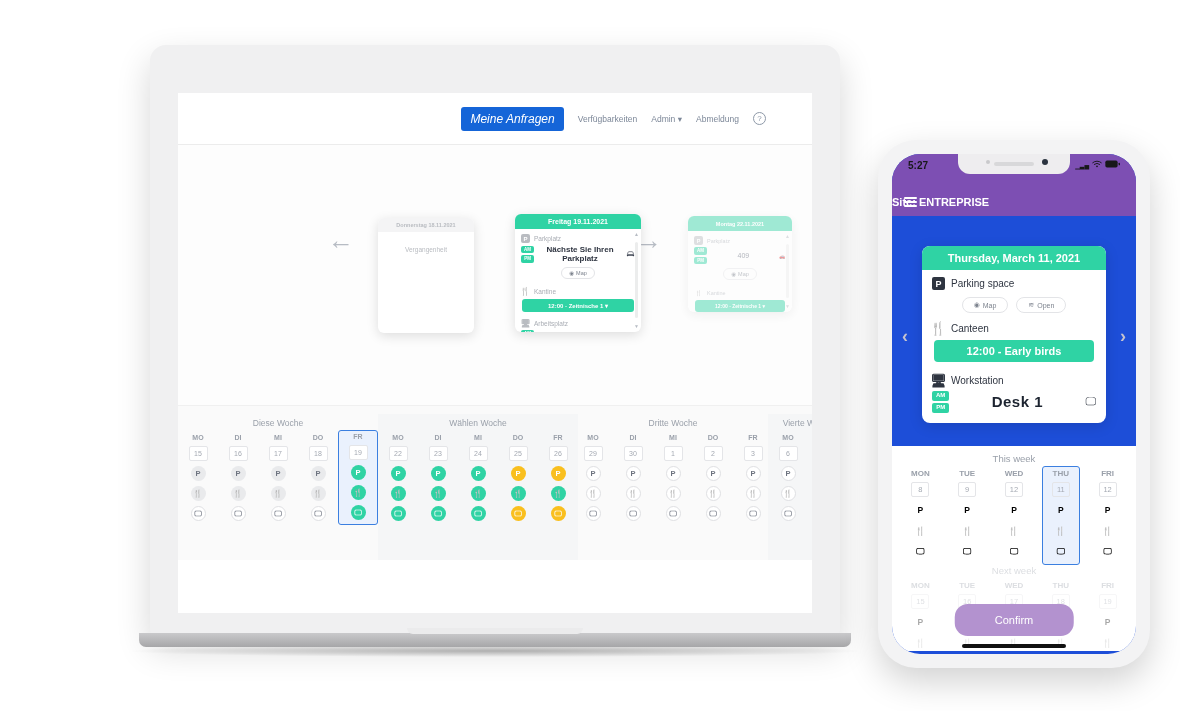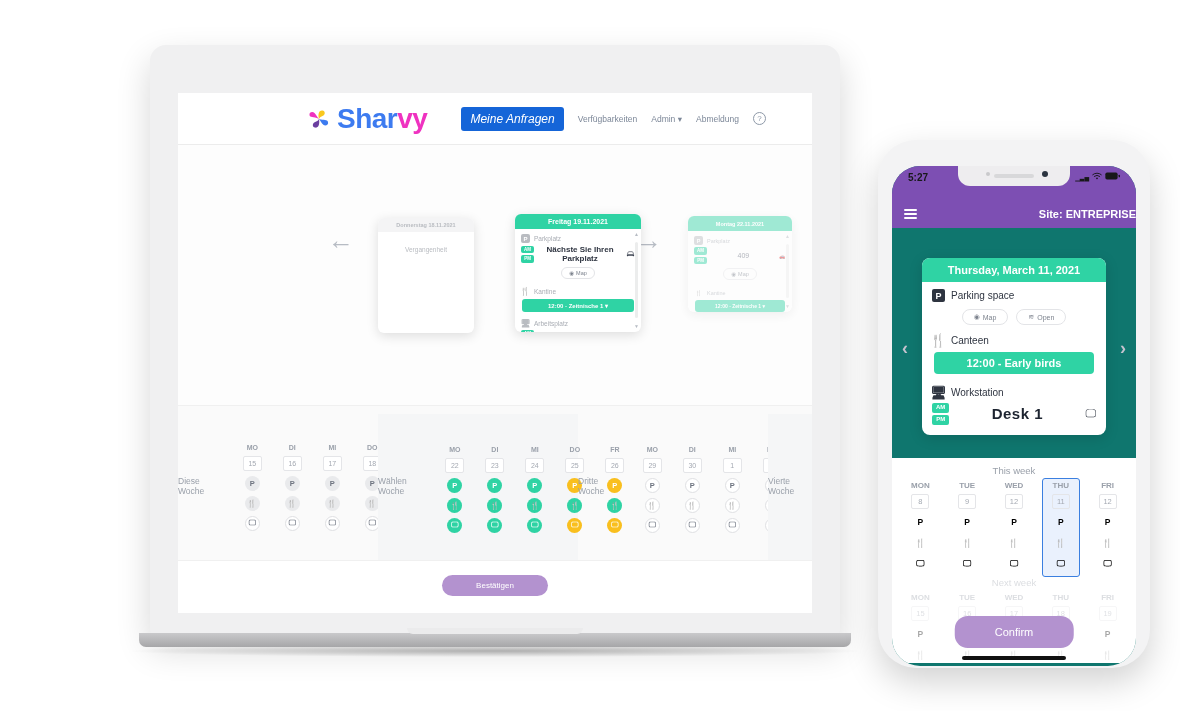--- a/index.html
+++ b/index.html
@@ -116,21 +116,21 @@
     position:absolute; right:2px; top:17px; bottom:3px; width:5px;
     display:flex; flex-direction:column; align-items:center; justify-content:space-between;
   }
   .sb-track { width:3px; flex:1; background:#eceded; margin:5px 0; border-radius:2px; }
   .sb-arr { color:#b7bcc4; font-size:5px; }
 
   
   .weeks { height:155px; background:#fafafa; border-top:1px solid #f0f0f0; display:flex; padding:8px 0 0; position:relative; }
   .week {
     position:relative; padding-top:4px;
-    display:flex; flex-direction:row; align-items:center;gap:28px;
+    display:flex; flex-direction:column; align-items:center;
   }
   .week.w1 { width:200px; } .week.w2 { width:200px; }
   .week.w3 { width:190px; } .week.w4 { width:120px; }
   .week.alt { background:#f5f6f7; }
   .wk-title { font-size:8.5px; color:#9aa0aa; margin-bottom:6px; }
   .wk-days { display:flex; }
   .day { width:40px; display:flex; flex-direction:column; align-items:center; gap:5px; }
   .day.sel { background:#eaf1fd; border:1.3px solid #3b7fe0; border-radius:3px; padding:2px 0 4px; margin-top:-4px; }
   .dname { font-size:7px; color:#9aa0aa; font-weight:bold; }
   .dnum {
@@ -154,40 +154,40 @@
   }
 
   
   #phone { position:absolute; left:878px; top:140px; width:272px; height:528px; }
   .ph-body {
     position:absolute; inset:0; background:#f3f3f4; border-radius:38px;
     box-shadow:0 14px 34px rgba(0,0,0,.18);
   }
   .ph-screen {
     position:absolute; left:14px; top:14px; width:244px; height:500px;
-    background:#0f766e; border-radius:28px; overflow:hidden;margin-top:12px;
+    background:#1d4ed8; border-radius:28px; overflow:hidden;
   }
   .ph-status {
     height:34px; background:#7d4fb3; display:flex; align-items:flex-start;
     justify-content:space-between; padding:6px 16px 0; position:relative;
   }
   .ph-time { color:#18181a; font-size:10px; font-weight:bold; }
   .ph-right { display:flex; align-items:center; gap:3px; color:#18181a; font-size:9px; }
   .ph-notch {
     position:absolute; left:50%; transform:translateX(-50%); top:-2px;
     width:112px; height:22px; background:#eeedef; border-radius:0 0 12px 12px;
   }
   .ph-notch:before { content:""; position:absolute; left:28px; top:8px; width:4px; height:4px; background:#c9c9cc; border-radius:50%; }
   .ph-notch:after  { content:""; position:absolute; right:22px; top:7px; width:6px; height:6px; background:#2b3440; border-radius:50%; }
   .ph-speaker { position:absolute; left:50%; transform:translateX(-50%); top:10px; width:40px; height:4px; background:#d8d8da; border-radius:3px; }
 
   .ph-nav { height:28px; background:#7d4fb3; display:flex; align-items:center; padding:0 12px; position:relative; }
   .burger { display:flex; flex-direction:column; gap:2px; }
   .burger i { display:block; width:13px; height:1.8px; background:#fff; border-radius:1px; }
-  .ph-title { position:absolute; left:0; right:0; text-align:right; color:#fff; font-size:11px; font-weight:bold; }
+  .ph-title { position:absolute; left:0; right:6px; text-align:left; color:#fff; font-size:11px; font-weight:bold; }
 
   .ph-main { position:relative; height:230px; }
   .ph-chev { position:absolute; top:110px; color:#c4c2ce; font-size:18px; font-weight:bold; }
   .ph-chev.l { left:10px; } .ph-chev.r { right:10px; }
 
   .ph-card {
     position:absolute; left:30px; top:30px; width:184px;
     background:#fff; border-radius:8px; box-shadow:0 3px 14px rgba(0,0,0,.13); overflow:hidden;
   }
   .ph-chead { background:#2fd3a4; color:#fff; text-align:center; font-size:11px; font-weight:bold; padding:6px 12px; }
@@ -247,32 +247,20 @@
 <div id="stage">
 
   <div id="laptop">
     <div class="laptop-body"></div>
     <div class="laptop-shadow"></div>
     <div class="laptop-base"></div>
 
     <div class="laptop-screen">
 
       <div class="appbar">
-        <div class="logo-wrap">
-          <span class="logo-mark">
-            <svg width="26" height="26" viewBox="0 0 26 26">
-              <path d="M13 13 C7 10 4 12 3.5 9 C3 6.2 6.5 5 8.5 7 C10.4 8.9 11 11 13 13Z" fill="#ef32c0"></path>
-              <path d="M13 13 C11.5 7 13.5 4 16.5 4.5 C19.3 5 19.5 8.5 17 9.8 C14.8 11 14 11 13 13Z" fill="#f9c81e"></path>
-              <path d="M13 13 C18 14.5 21 13 22 16 C22.9 18.8 19.4 20.4 17.3 18.7 C15.4 17.1 14.6 15.1 13 13Z" fill="#3d7bf0"></path>
-              <path d="M13 13 C14 19 12 22.2 9 21.6 C6.2 21 6.2 17.5 8.7 16.2 C10.9 15.1 12 15 13 13Z" fill="#6b3fa0"></path>
-              <path d="M13 13 C9 16.5 5.5 16.6 4.5 14 C3.6 11.6 6.6 9.8 9 10.8 C11 11.6 12 12 13 13Z" fill="#20c9e8" opacity=".0"></path>
-            </svg>
-          </span>
-          <span class="logo-text"><span class="a">Shar</span><span class="b">vy</span></span>
-        </div>
         <div class="nav">
           <span class="nav-btn">Meine Anfragen</span>
           <span class="nav-link">Verfügbarkeiten</span>
           <span class="nav-link">Admin ▾</span>
           <span class="nav-link">Abmeldung</span>
           <span class="help-icon">?</span>
         </div>
       </div>
 
       <div class="carousel">
@@ -496,23 +484,20 @@
                 <span class="dnum">6</span>
                 <span class="dot hollow">P</span>
                 <span class="dot hollow">🍴</span>
                 <span class="dot hollow">🖵</span>
               </div>
               <div class="day"></div>
             </div>
           </div>
         </div>
 
-      <div class="appfoot">
-        <button class="confirm-lap">Bestätigen</button>
-      </div>
     </div>
   </div>
 
   <div id="phone">
     <div class="ph-body"></div>
     <div class="ph-screen">
 
       <div class="ph-status">
         <span class="ph-time">5:27</span>
         <span class="ph-notch">

